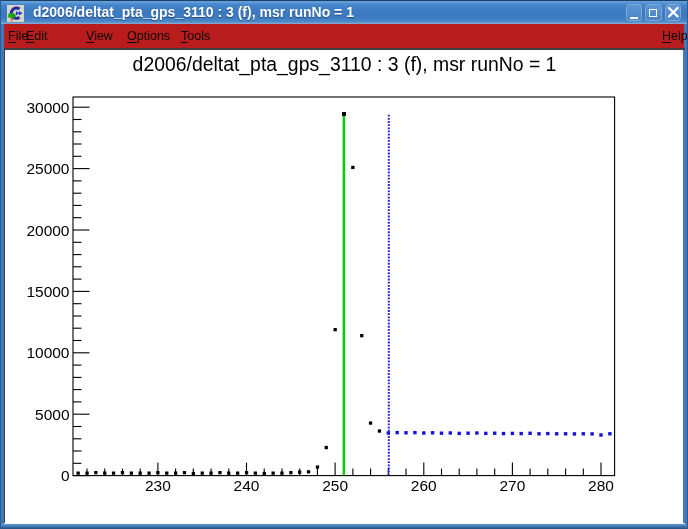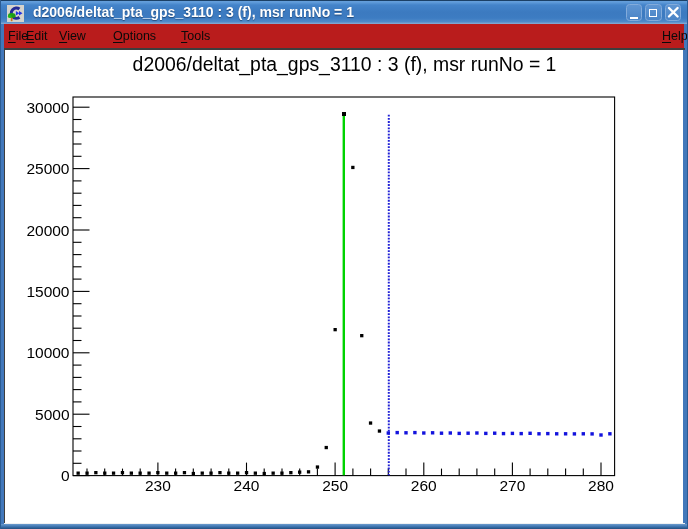--- a/index.html
+++ b/index.html
@@ -43,22 +43,22 @@
 <div class="wbtn" style="left:645px">
  <div style="position:absolute;left:3.3px;top:3.5px;width:8px;height:8.4px;border:1.9px solid #fff;box-sizing:border-box"></div>
   </div>
 <div class="wbtn" style="left:664.8px">
  <svg width="14.6" height="14.5" viewBox="0 0 14.6 14.5" style="position:static">
   <path d="M3 3 L11.6 11.5 M11.6 3 L3 11.5" stroke="#fff" stroke-width="2.4" stroke-linecap="round"></path>
     </svg></div>
 <div id="menubar">
  <div class="mi" style="left:4px"><u>F</u>ile</div>
  <div class="mi" style="left:22px"><u>E</u>dit</div>
- <div class="mi" style="left:55px"><u>V</u>iew</div>
- <div class="mi" style="left:109px"><u>O</u>ptions</div>
+ <div class="mi" style="left:82px"><u>V</u>iew</div>
+ <div class="mi" style="left:123px"><u>O</u>ptions</div>
  <div class="mi" style="left:177px"><u>T</u>ools</div>
  <div class="mi" style="left:658px"><u>H</u>elp</div>
 </div>
 <div id="msep"></div>
 <div id="botlight"></div>
 <div id="botblue"></div>
 <div id="ledge"></div>
 <div id="redge"></div>
 <svg width="688" height="529" viewBox="0 0 688 529">
 <rect x="73.0" y="97.0" width="541.6" height="378.6" fill="none" stroke="#000" stroke-width="1.1"></rect>

